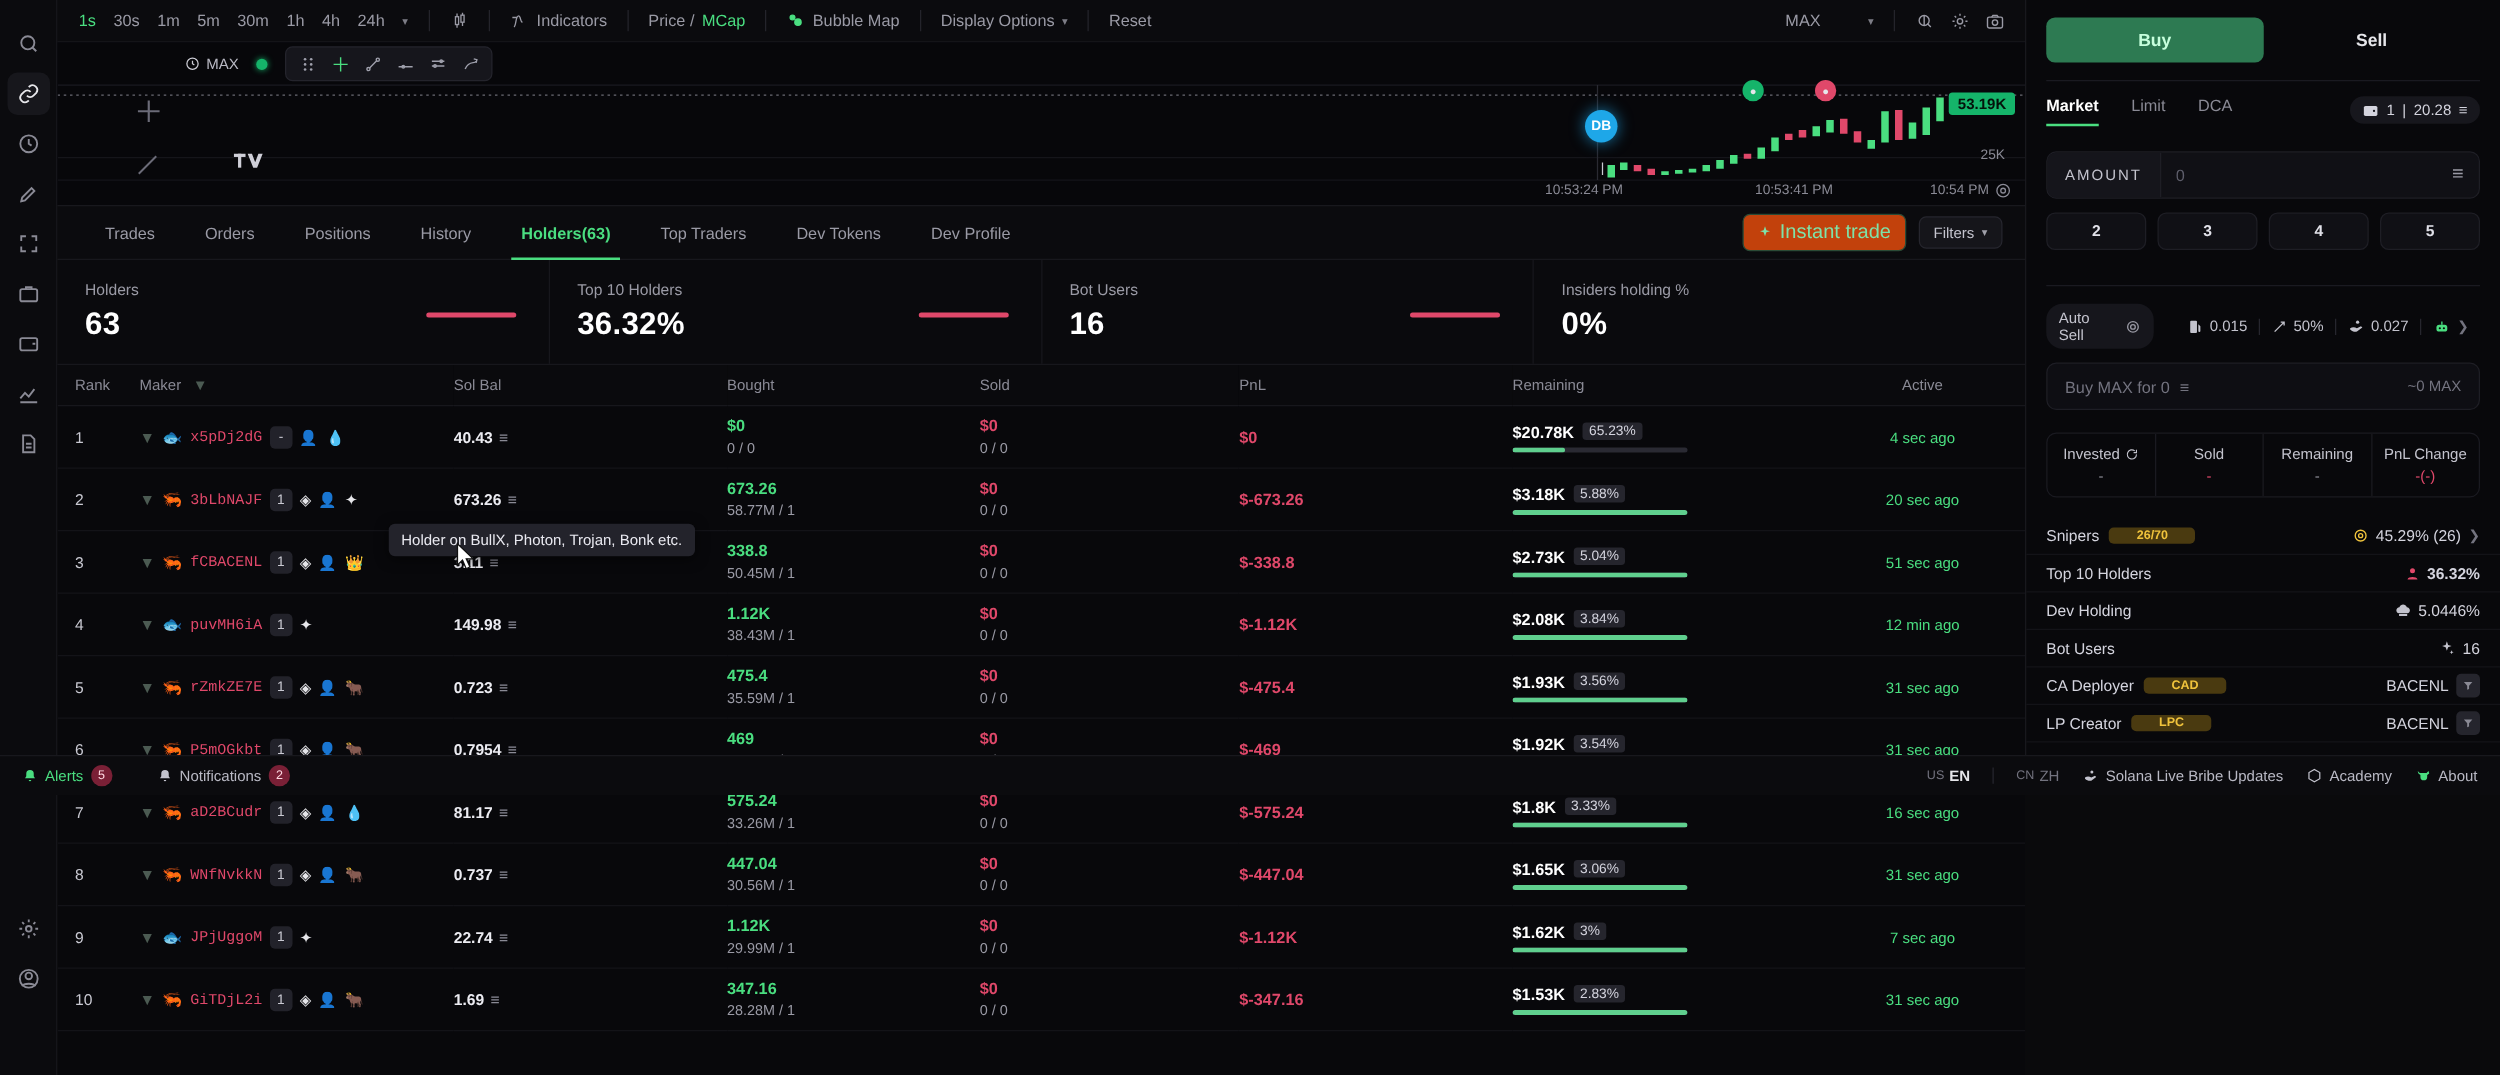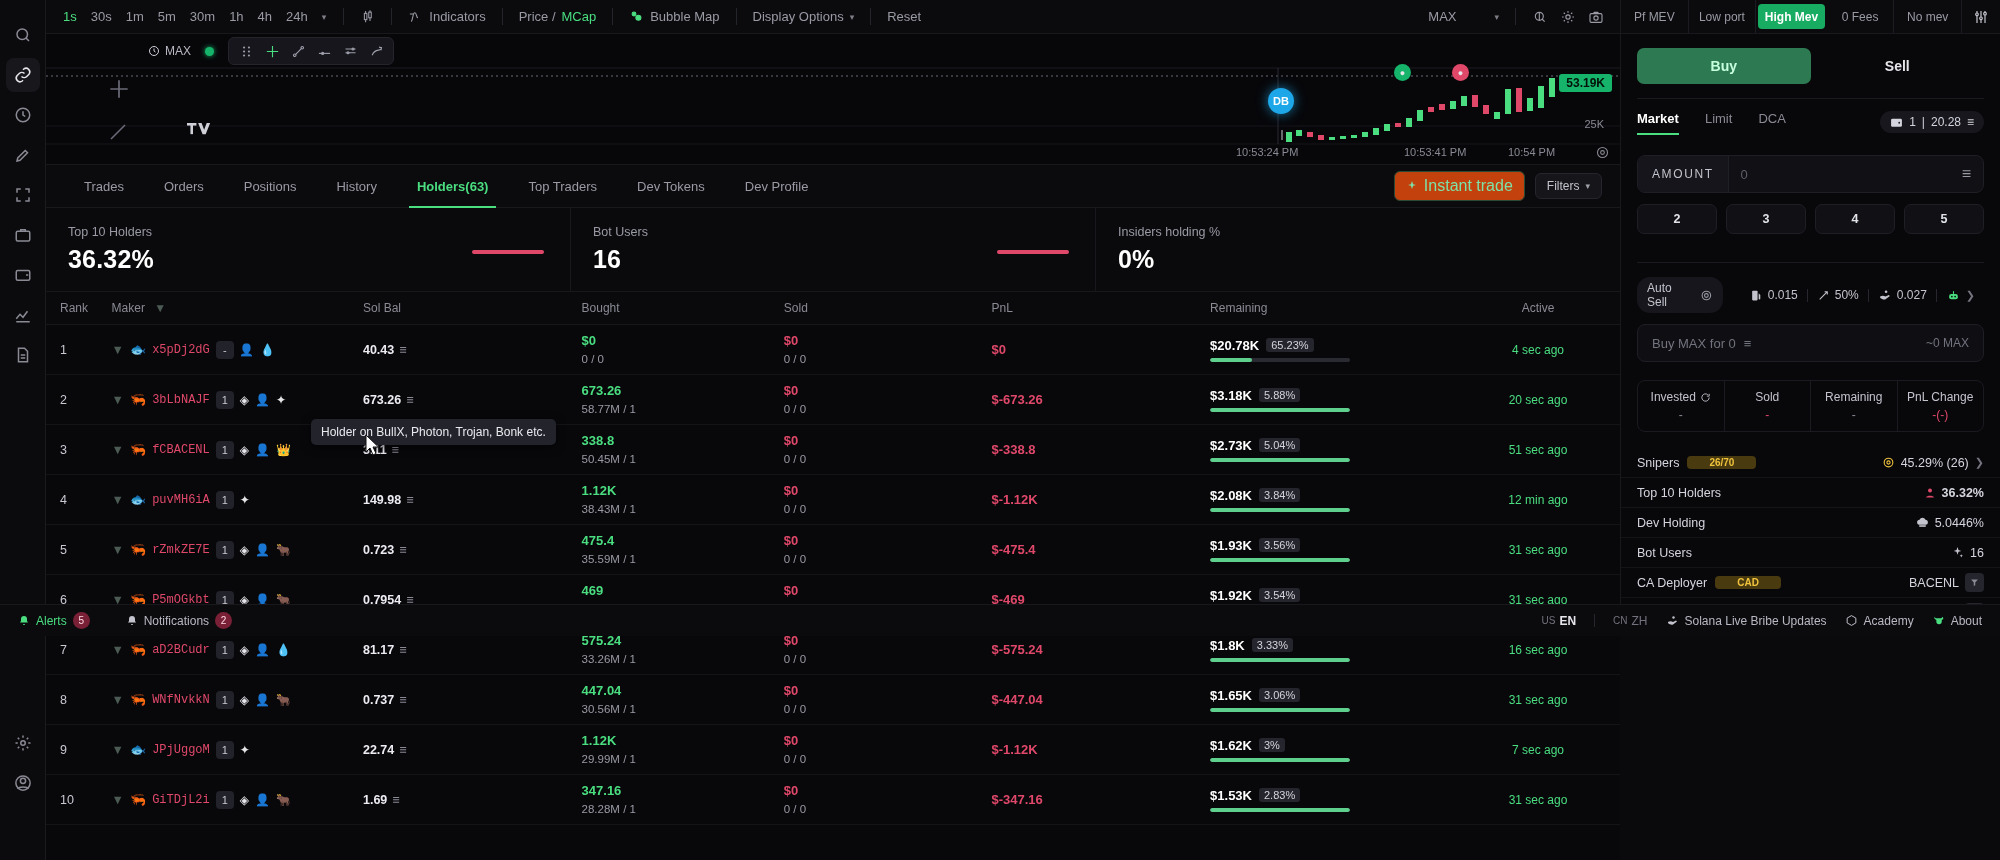--- a/index.html
+++ b/index.html
@@ -548,21 +548,21 @@
             <path d="M13 3h4l3 8 3-8h4l-5.2 13h-3.6z"></path>
           </svg>
       </div>
       <div class="db-bubble" style="left:1222px; top:54px;">DB</div>
       <div class="mk-bubble" style="left:1348px; top:30px; background:#15b46a;">●</div>
       <div class="mk-bubble" style="left:1406px; top:30px; background:#e0486a;">●</div>
       <div class="price-tag">53.19K</div>
       <div class="axis-25k">25K</div>
       <div class="time-lbl" style="left:1190px;">10:53:24 PM</div>
       <div class="time-lbl" style="left:1358px;">10:53:41 PM</div>
-      <div class="time-lbl" style="left:1462px;">10:54 PM</div>
+      <div class="time-lbl" style="left:1498px;">10:54 PM</div>
       <div class="chart-target-ic">
         <svg width="15" height="15" viewBox="0 0 24 24" fill="none" stroke="currentColor" stroke-width="1.7">
             <circle cx="12" cy="12" r="8"></circle>
             <circle cx="12" cy="12" r="3"></circle>
           </svg>
       </div>
     </div>
 
     <div class="tabs-bar">
       <div class="tab">Trades</div>
@@ -581,20 +581,25 @@
           <span>Instant trade</span>
         </div>
         <div class="btn-filters">
           <span>Filters</span>
           <span class="caret">▾</span>
         </div>
       </div>
     </div>
 
     <div class="stats">
+      <div class="stat">
+        <div class="stat-lbl">Holders</div>
+        <div class="stat-val">63</div>
+        <div class="spark"></div>
+      </div>
       <div class="stat">
         <div class="stat-lbl">Top 10 Holders</div>
         <div class="stat-val">36.32%</div>
         <div class="spark"></div>
       </div>
       <div class="stat">
         <div class="stat-lbl">Bot Users</div>
         <div class="stat-val">16</div>
         <div class="spark"></div>
       </div>
@@ -1074,35 +1079,20 @@
         <svg width="17" height="23" viewBox="0 0 17 23">
             <path d="M2 1 L2 18 L6 14 L9 21 L12 19.5 L9 13 L14.5 13 Z" fill="#fff" stroke="#111" stroke-width="1"></path>
           </svg>
       </div>
     </div>
 
   </div>
 
   <div class="right">
 
-    <div class="mev-bar">
-      <div class="mev">Pf MEV</div>
-      <div class="mev">Low port</div>
-      <div class="mev on">High Mev</div>
-      <div class="mev">0 Fees</div>
-      <div class="mev">No mev</div>
-      <div class="mev-slider">
-        <svg width="16" height="16" viewBox="0 0 24 24" fill="none" stroke="currentColor" stroke-width="1.8">
-            <path d="M6 3v18M12 3v18M18 3v18"></path>
-            <circle cx="6" cy="8" r="2" fill="#0b0b0e"></circle>
-            <circle cx="12" cy="14" r="2" fill="#0b0b0e"></circle>
-            <circle cx="18" cy="7" r="2" fill="#0b0b0e"></circle>
-          </svg>
-      </div>
-    </div>
 
     <div class="trade-box">
       <div class="bs-row">
         <div class="bs-btn bs-buy">Buy</div>
         <div class="bs-btn bs-sell">Sell</div>
       </div>
 
       <div class="ord-row">
         <div class="ord-tab active">Market</div>
         <div class="ord-tab">Limit</div>

